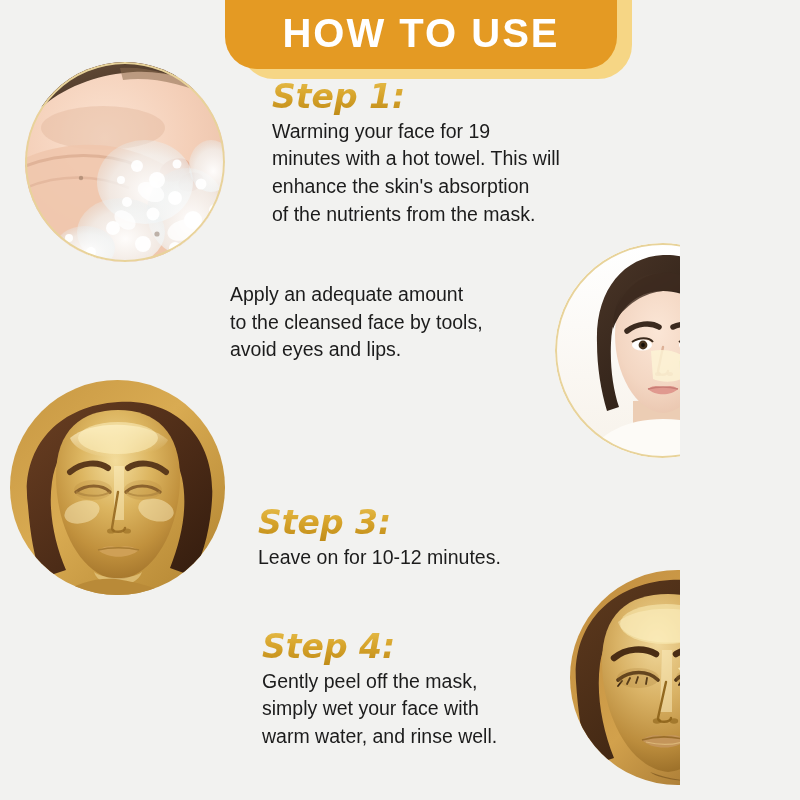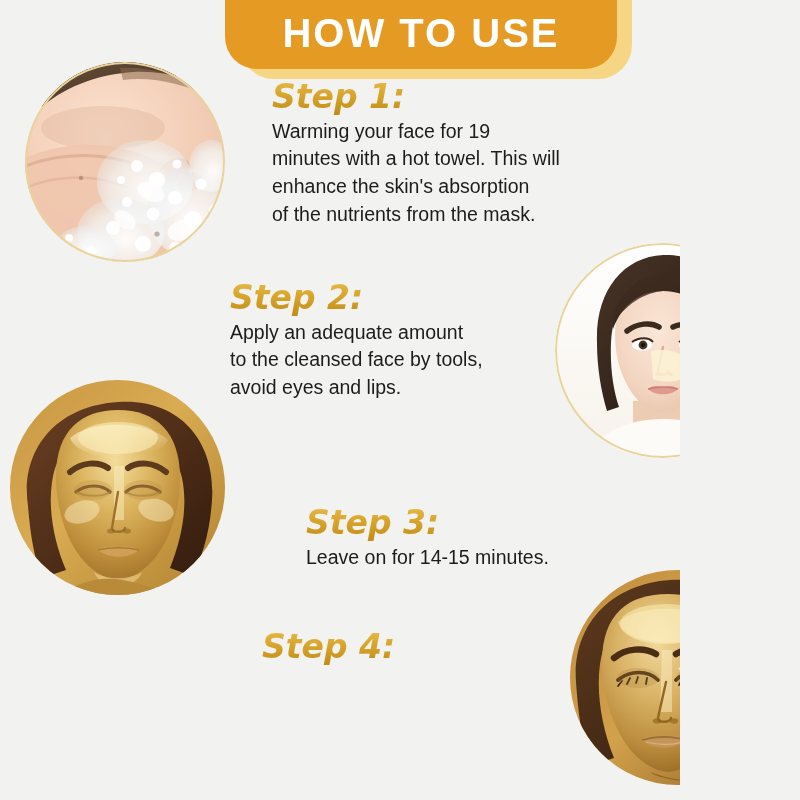--- a/index.html
+++ b/index.html
@@ -75,21 +75,21 @@
     font-family:"Liberation Sans", sans-serif;
     font-size:19.5px;
     line-height:1.42;
     color:#1c1c1c;
     margin:0;
     white-space:pre-line;
   }
 
   #step-1{left:272px;top:80px;}
   #step-2{left:230px;top:281px;}
-  #step-3{left:258px;top:506px;margin-left:48px;}
+  #step-3{left:258px;top:506px;}
   #step-4{left:262px;top:630px;}
 </style>
 </head>
 <body>
 
 <div id="stage">
 
   <div class="banner-shadow"></div>
   <div class="banner">
     <div class="banner-title">HOW TO USE</div>
@@ -166,21 +166,20 @@
 
   <div class="step" id="step-1">
     <p class="step-title">Step 1:</p>
     <p class="step-body">Warming your face for 19
 minutes with a hot towel. This will
 enhance the skin's absorption
 of the nutrients from the mask.</p>
   </div>
 
   <div class="step" id="step-2">
-    <p class="step-title">Step 2:</p>
     <p class="step-body">Apply an adequate amount
 to the cleansed face by tools,
 avoid eyes and lips.</p>
   </div>
 
   <div class="photo" id="photo-2">
     <svg viewBox="0 0 215 215" preserveAspectRatio="xMidYMid slice">
       <defs>
         <linearGradient id="p2bg" x1="0" y1="0" x2="0" y2="1">
           <stop offset="0%" stop-color="#ffffff"></stop>
@@ -309,25 +308,28 @@
       <path d="M88,170 C100,167 117,167 129,170" stroke="#a87c33" stroke-width="1.6" fill="none"></path>
 
       <path d="M84,192 C96,200 120,200 132,192 C126,210 90,210 84,192 Z" fill="#f3dd9d" opacity="0.5"></path>
 
       <path d="M52,215 C66,202 92,196 112,200 C136,204 156,212 162,215 Z" fill="#b98a38"></path>
     </svg>
   </div>
 
   <div class="step" id="step-3">
     <p class="step-title">Step 3:</p>
-    <p class="step-body">Leave on for 14-15 minutes.</p>
+    <p class="step-body">Leave on for 10-12 minutes.</p>
   </div>
 
   <div class="step" id="step-4">
     <p class="step-title">Step 4:</p>
+    <p class="step-body">Gently peel off the mask,
+simply wet your face with
+warm water, and rinse well.</p>
   </div>
 
   <div class="photo" id="photo-4">
     <svg viewBox="0 0 215 215" preserveAspectRatio="xMidYMid slice">
       <defs>
         <linearGradient id="p4bg" x1="0" y1="0" x2="1" y2="1">
           <stop offset="0%" stop-color="#c08c3e"></stop>
           <stop offset="50%" stop-color="#d2a14c"></stop>
           <stop offset="100%" stop-color="#8d6226"></stop>
         </linearGradient>

